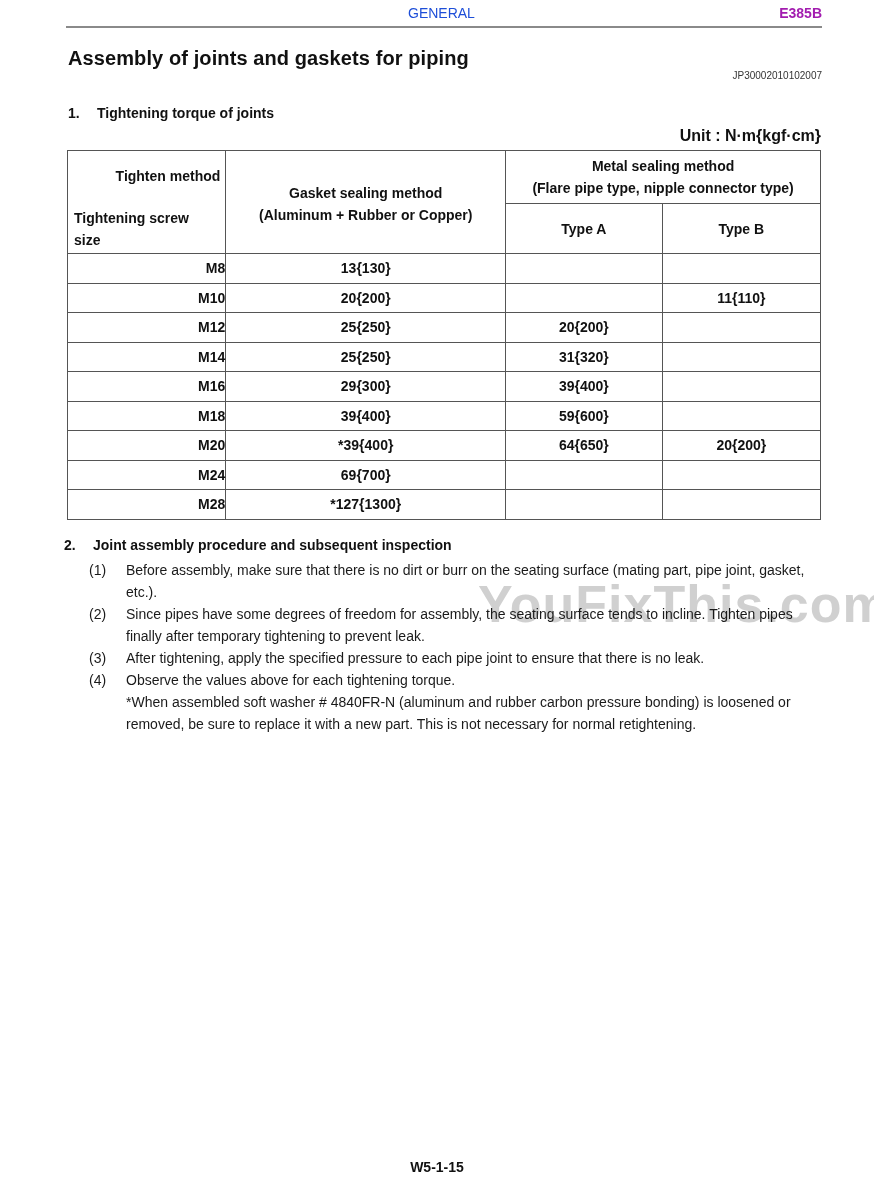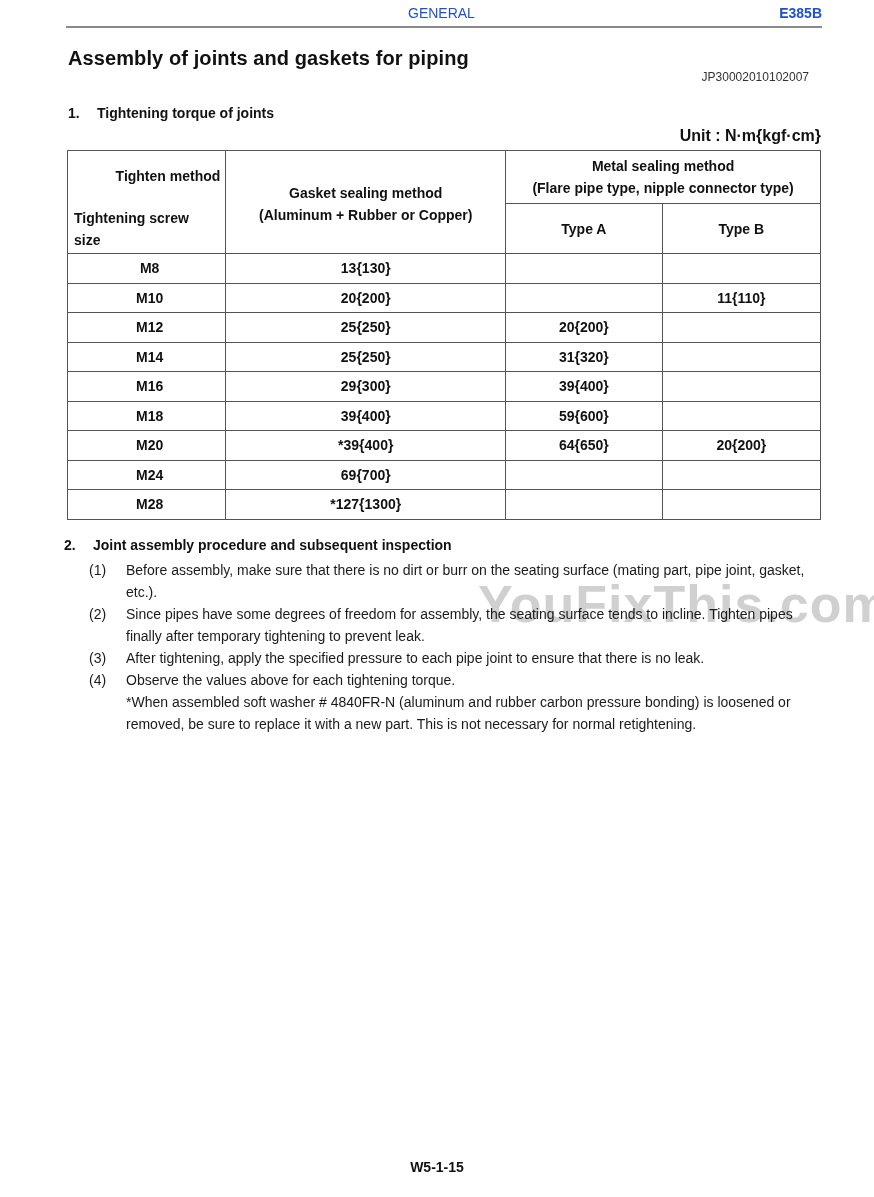--- a/index.html
+++ b/index.html
@@ -1,25 +1,25 @@
 <!DOCTYPE html>
 <html><head>
 <meta charset="utf-8">
 <style>
   html, body { margin: 0; padding: 0; background: #ffffff; }
   body {
     width: 874px; height: 1197px; position: relative; overflow: hidden;
     font-family: "Liberation Sans", sans-serif; color: #111111;
   }
   .header-section { position: absolute; top: 5px; left: 408px; font-size: 14px; color: #1d4ed8; }
-  .header-model { position: absolute; top: 5px; right: 52px; font-size: 14px; font-weight: bold; color: #1d4ed8; }
+  .header-model { position: absolute; top: 5px; right: 52px; font-size: 14px; font-weight: bold; color: #a21caf; }
   .header-rule { position: absolute; top: 26px; left: 66px; width: 756px; height: 2px; background: #8a8a8a; }
 
   .page-title { position: absolute; top: 47px; left: 68px; font-size: 20px; font-weight: bold; letter-spacing: 0.1px; }
-  .doc-code { position: absolute; top: 70px; right: 65px; font-size: 12px; color: #333; }
+  .doc-code { position: absolute; top: 70px; right: 52px; font-size: 10px; color: #333; }
 
   .section1-heading { position: absolute; top: 105px; left: 68px; font-size: 14px; font-weight: bold; }
   .section1-heading .num { display: inline-block; width: 29px; }
 
   .unit-label { position: absolute; top: 127px; right: 53px; font-size: 16px; font-weight: bold; }
 
   table.torque {
     position: absolute; top: 150px; left: 67px; width: 754px;
     border-collapse: collapse; font-size: 14px;
   }
@@ -31,21 +31,21 @@
   .col2 { width: 280px; }
   .col3 { width: 156px; }
   .col4 { width: 158px; }
   .hdr-corner { position: relative; height: 102px; text-align: left; }
   .hdr-corner .top { position: absolute; top: 17px; right: 5px; }
   .hdr-corner .bottom { position: absolute; top: 56px; left: 6px; line-height: 22px; }
   .hdr-gasket { text-align: center; line-height: 22px; padding-top: 4px !important; }
   .hdr-metal { text-align: center; line-height: 22px; height: 52px; }
   .hdr-type { height: 49px; }
   table.torque tbody td { height: 28.5px; font-weight: bold; }
-  td.size { padding-left: 6px !important; text-align: center; }
+  td.size { padding-left: 6px !important; text-align: right; }
   td.val { text-align: center; }
 
   .section2 { position: absolute; top: 537px; left: 56px; width: 760px; font-size: 14px; margin-left: 8px; }
   .section2-heading { font-weight: bold; height: 22px; }
   .section2-heading .num { display: inline-block; width: 29px; }
   .step { position: relative; padding-left: 62px; line-height: 22px; color: #1a1a1a; }
   .step .n { position: absolute; left: 25px; top: 0; }
 
   .watermark {
     position: absolute; top: 574px; left: 478px; font-size: 52px; font-weight: bold;

